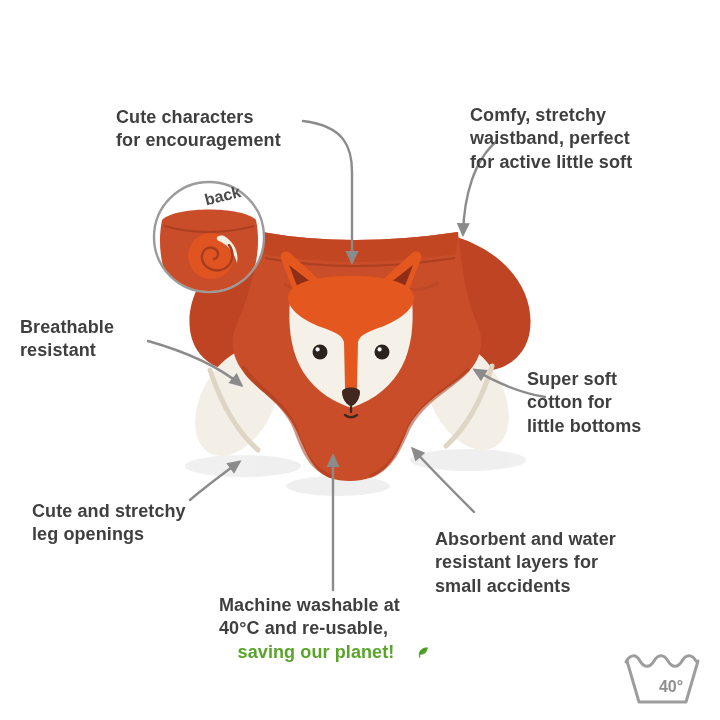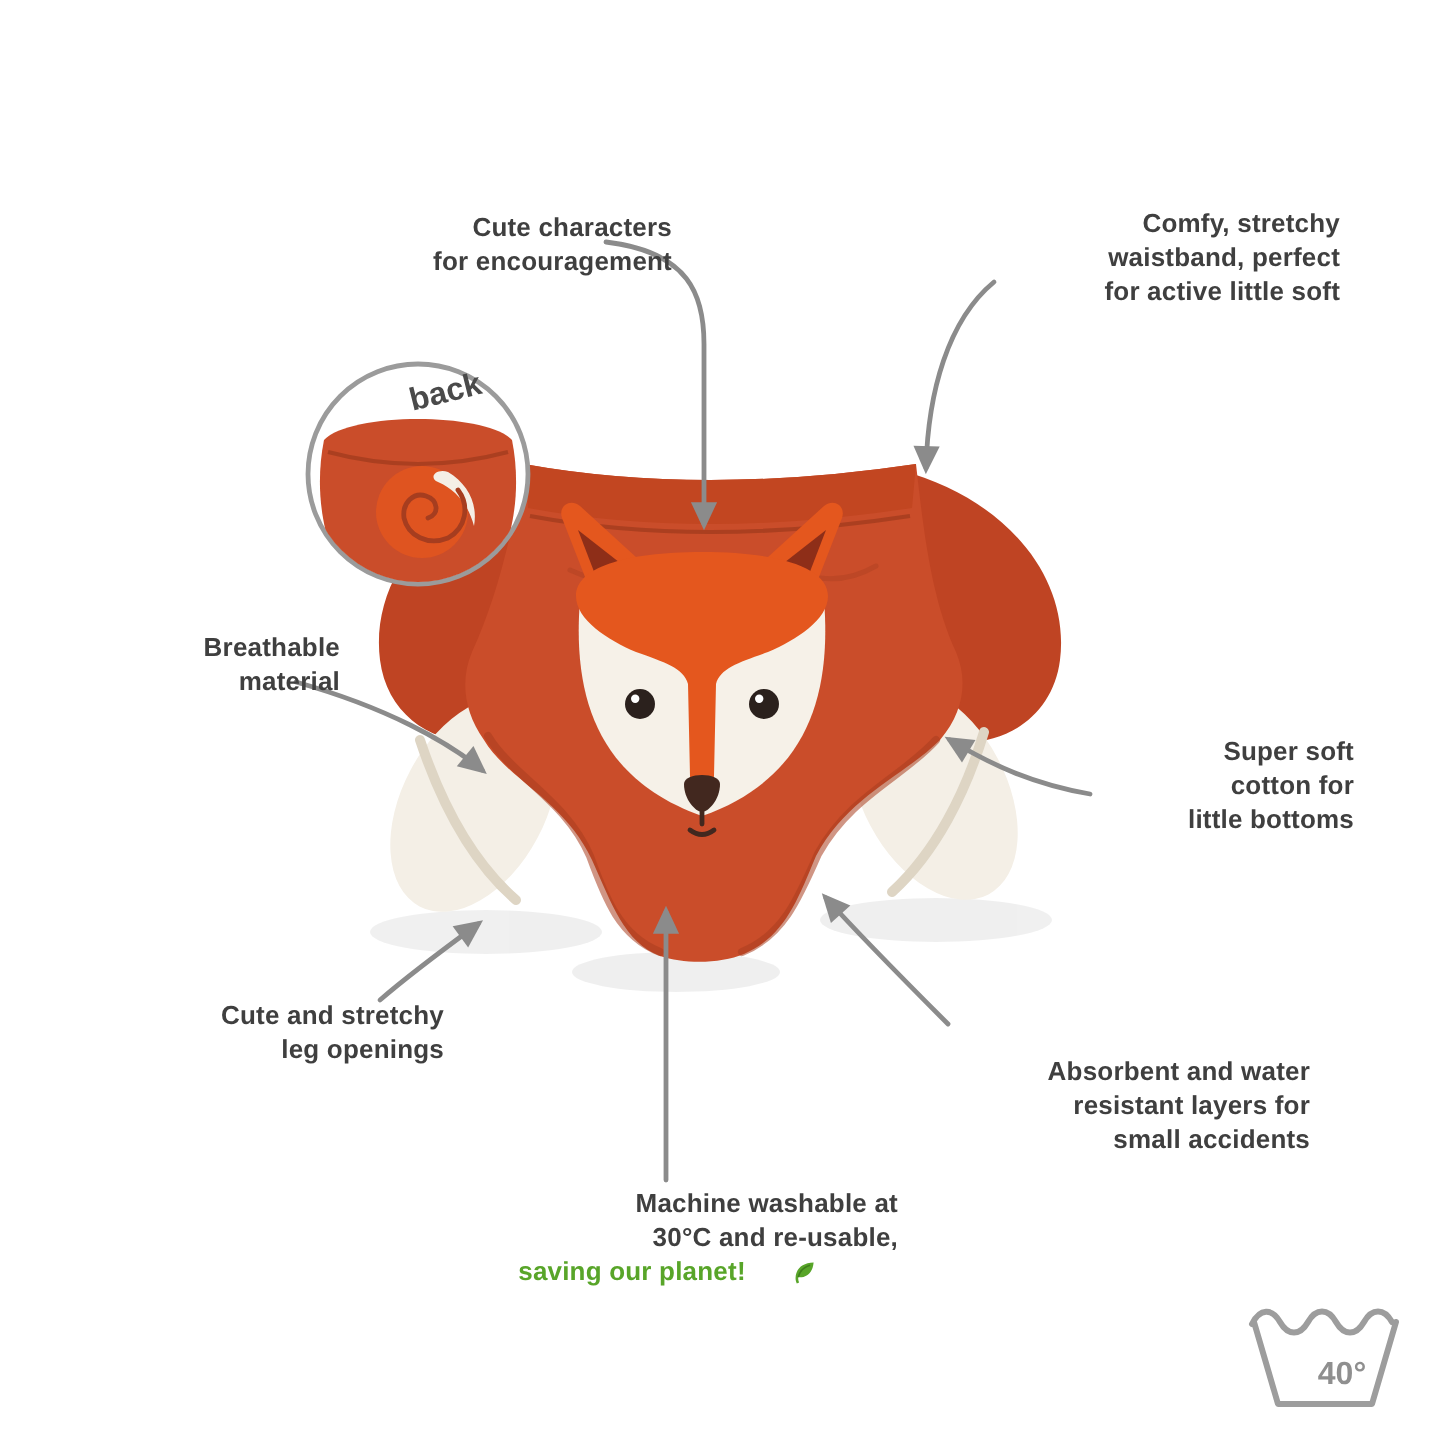--- a/index.html
+++ b/index.html
@@ -1,19 +1,19 @@
 <!DOCTYPE html>
 <html><head>
 <meta charset="utf-8">
 <style>
   *{box-sizing:border-box;margin:0;padding:0}
   html,body{width:720px;height:720px;background:#ffffff;overflow:hidden}
   body{font-family:"Liberation Sans","DejaVu Sans",sans-serif;position:relative}
   #scene{position:absolute;left:0;top:0}
-  .callout{position:absolute;text-align:right;color:#3f3f3f;font-size:13px;line-height:1.3;font-weight:600;letter-spacing:.1px}
+  .callout{position:absolute;text-align:left;color:#3f3f3f;font-size:18px;line-height:1.3;font-weight:600;letter-spacing:.1px}
   .pre{white-space:pre-line}
   .green-row{display:flex;justify-content:center;align-items:center;gap:22px;color:#58a529}
   .leaf{width:14px;height:15px;flex:0 0 auto}
   .connector{stroke:#8b8b8b;stroke-width:2.4;fill:none;stroke-linecap:round}
 </style>
 </head>
 <body>
 
 <svg id="scene" width="720" height="720" viewBox="0 0 720 720">
   <defs>
@@ -90,29 +90,29 @@
     <text x="671" y="692" text-anchor="middle" font-size="16" font-weight="bold" fill="#8f8f8f" stroke="none">40°</text>
   </g>
 </svg>
 
 <div class="callout pre" style="left:116px;top:106px;width:220px">Cute characters
 for encouragement</div>
 <div class="callout pre" style="left:470px;top:104px;width:200px">Comfy, stretchy
 waistband, perfect
 for active little soft</div>
 <div class="callout pre" style="left:20px;top:316px;width:150px">Breathable
-material</div>
+resistant</div>
 <div class="callout pre" style="left:527px;top:368px;width:150px">Super soft
 cotton for
 little bottoms</div>
 <div class="callout pre" style="left:32px;top:500px;width:190px">Cute and stretchy
 leg openings</div>
 <div class="callout pre" style="left:435px;top:528px;width:220px">Absorbent and water
 resistant layers for
 small accidents</div>
 <div class="callout" style="left:219px;top:594px;width:230px"><span class="pre">Machine washable at
-30°C and re-usable,</span><span class="green-row">
+40°C and re-usable,</span><span class="green-row">
       <span>saving our planet!</span>
       <svg class="leaf" viewBox="0 0 16 16" aria-hidden="true">
         <path d="M13.5,2 C7,2.2 3.5,5.5 3.2,10.5 C3.1,11.8 3.4,13 3.9,14 L5.2,13.4 C4.8,12.5 4.6,11.5 4.7,10.4 C8.8,10.9 12.9,8.6 13.5,2 Z" fill="#58a529"></path>
         <path d="M4.7,10.4 C5.4,7.2 7.6,4.8 11.5,3.6" fill="none" stroke="#3e7f1b" stroke-width="0.9"></path>
       </svg>
     </span></div>
 
 </body></html>

